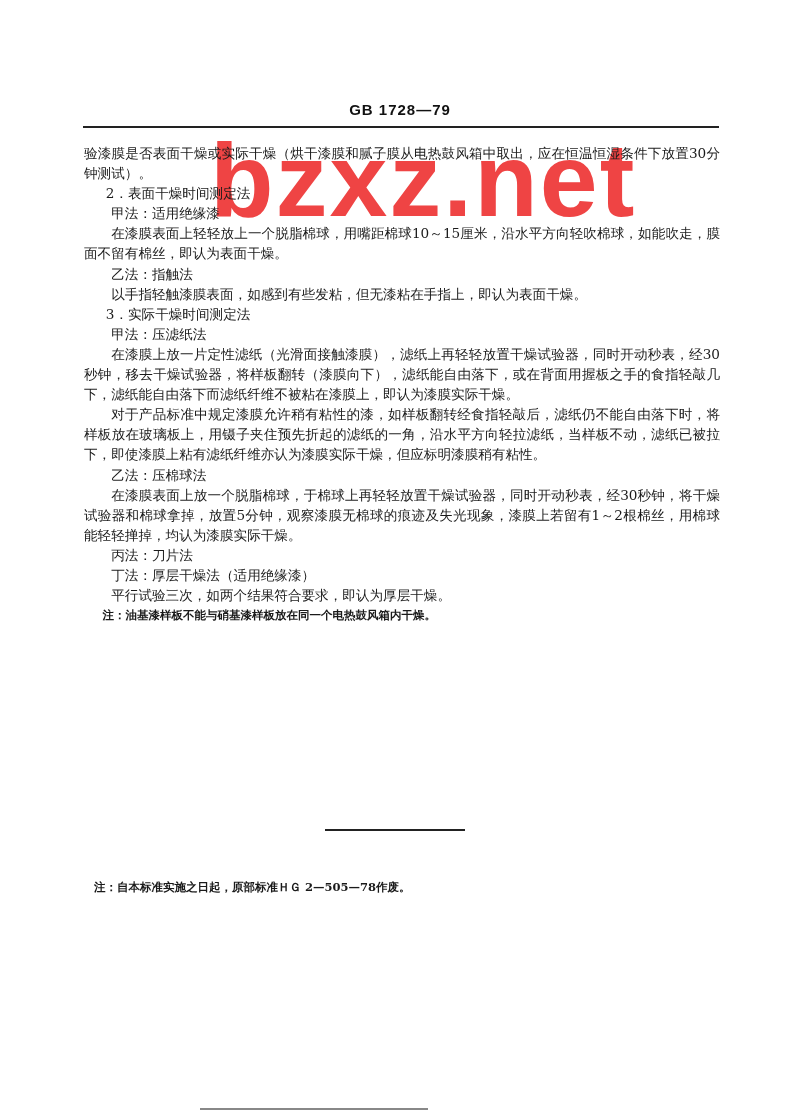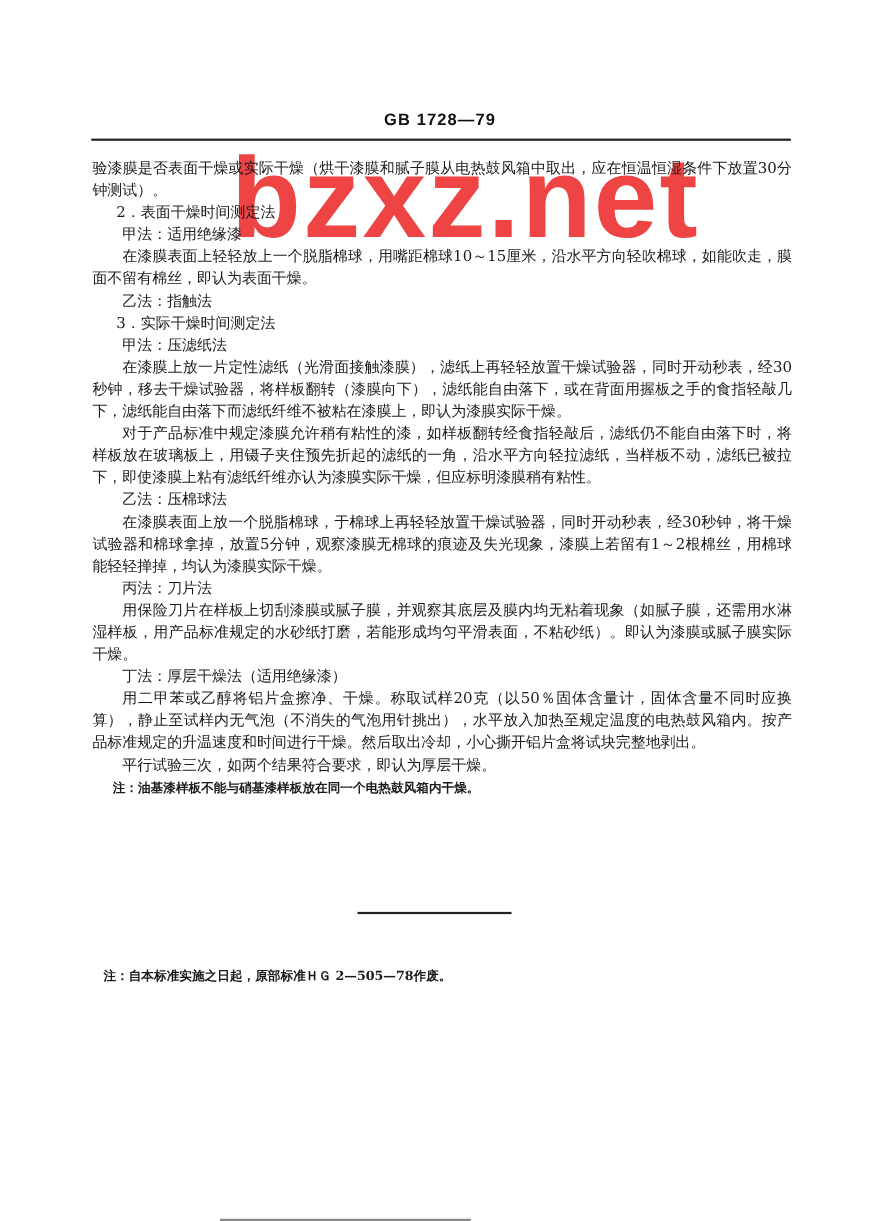--- a/index.html
+++ b/index.html
@@ -50,30 +50,29 @@
 <div class="header-title">GB 1728—79</div>
 <div class="header-rule"></div>
 <div class="watermark">bzxz.net</div>
 
 <div class="content">
   <p class="">验漆膜是否表面干燥或实际干燥（烘干漆膜和腻子膜从电热鼓风箱中取出，应在恒温恒湿条件下放置30分钟测试）。</p>
   <p class="indent1">2．表面干燥时间测定法</p>
   <p class="indent">甲法：适用绝缘漆</p>
   <p class="indent">在漆膜表面上轻轻放上一个脱脂棉球，用嘴距棉球10～15厘米，沿水平方向轻吹棉球，如能吹走，膜面不留有棉丝，即认为表面干燥。</p>
   <p class="indent">乙法：指触法</p>
+  <p class="indent">以手指轻触漆膜表面，如感到有些发粘，但无漆粘在手指上，即认为表面干燥。</p>
   <p class="indent1">3．实际干燥时间测定法</p>
   <p class="indent">甲法：压滤纸法</p>
   <p class="indent">在漆膜上放一片定性滤纸（光滑面接触漆膜），滤纸上再轻轻放置干燥试验器，同时开动秒表，经30秒钟，移去干燥试验器，将样板翻转（漆膜向下），滤纸能自由落下，或在背面用握板之手的食指轻敲几下，滤纸能自由落下而滤纸纤维不被粘在漆膜上，即认为漆膜实际干燥。</p>
   <p class="indent">对于产品标准中规定漆膜允许稍有粘性的漆，如样板翻转经食指轻敲后，滤纸仍不能自由落下时，将样板放在玻璃板上，用镊子夹住预先折起的滤纸的一角，沿水平方向轻拉滤纸，当样板不动，滤纸已被拉下，即使漆膜上粘有滤纸纤维亦认为漆膜实际干燥，但应标明漆膜稍有粘性。</p>
   <p class="indent">乙法：压棉球法</p>
   <p class="indent">在漆膜表面上放一个脱脂棉球，于棉球上再轻轻放置干燥试验器，同时开动秒表，经30秒钟，将干燥试验器和棉球拿掉，放置5分钟，观察漆膜无棉球的痕迹及失光现象，漆膜上若留有1～2根棉丝，用棉球能轻轻掸掉，均认为漆膜实际干燥。</p>
   <p class="indent">丙法：刀片法</p>
-  <p class="indent">用保险刀片在样板上切刮漆膜或腻子膜，并观察其底层及膜内均无粘着现象（如腻子膜，还需用水淋湿样板，用产品标准规定的水砂纸打磨，若能形成均匀平滑表面，不粘砂纸）。即认为漆膜或腻子膜实际干燥。</p>
   <p class="indent">丁法：厚层干燥法（适用绝缘漆）</p>
-  <p class="indent">用二甲苯或乙醇将铝片盒擦净、干燥。称取试样20克（以50％固体含量计，固体含量不同时应换算），静止至试样内无气泡（不消失的气泡用针挑出），水平放入加热至规定温度的电热鼓风箱内。按产品标准规定的升温速度和时间进行干燥。然后取出冷却，小心撕开铝片盒将试块完整地剥出。</p>
   <p class="indent">平行试验三次，如两个结果符合要求，即认为厚层干燥。</p>
   <p class="note">注：油基漆样板不能与硝基漆样板放在同一个电热鼓风箱内干燥。</p>
 </div>
 
 <div class="end-rule"></div>
 <div class="footnote">注：自本标准实施之日起，原部标准ＨＧ 2—505—78作废。</div>
 <div class="page-number">510</div>
 <div class="bottom-rule"></div>
 
 </body></html>

